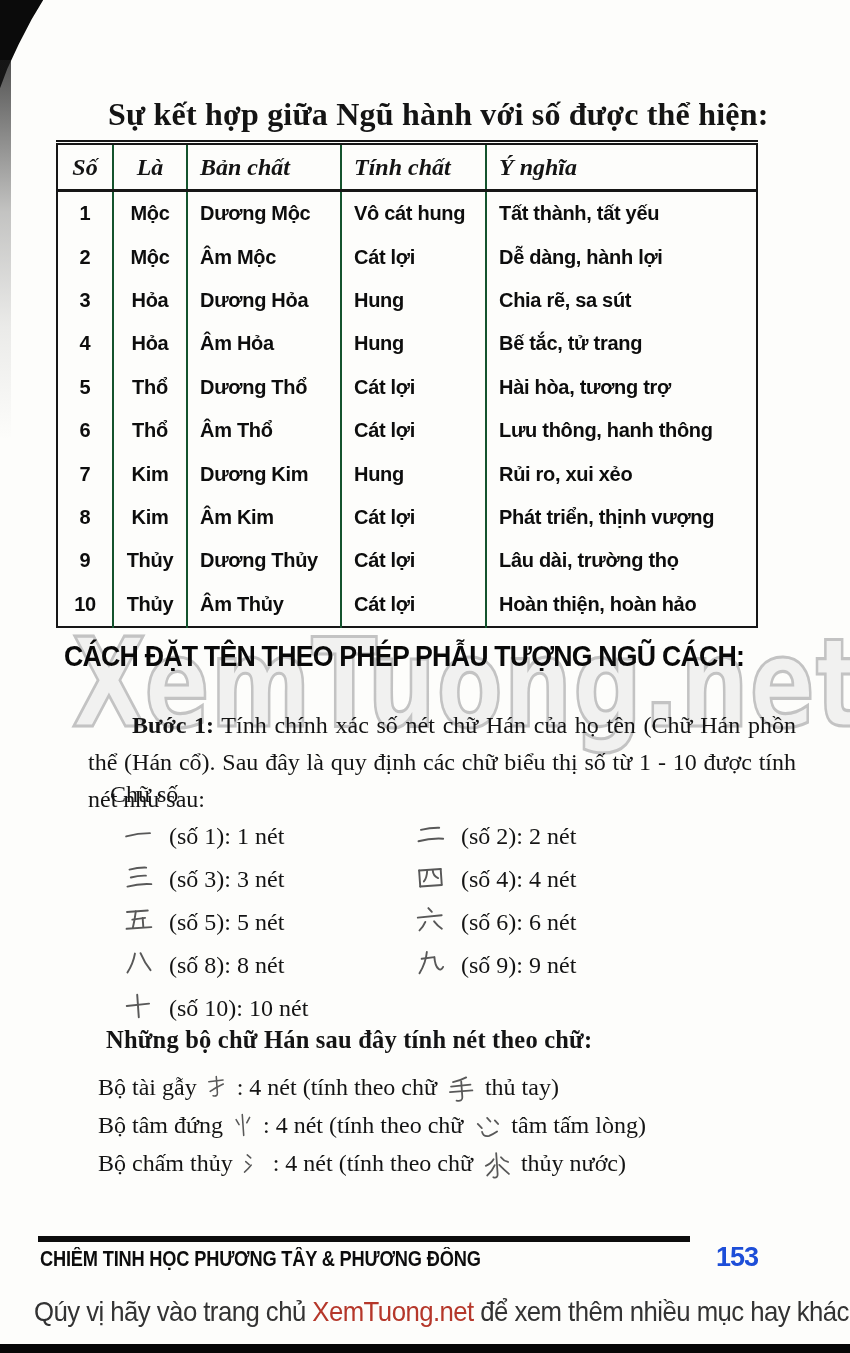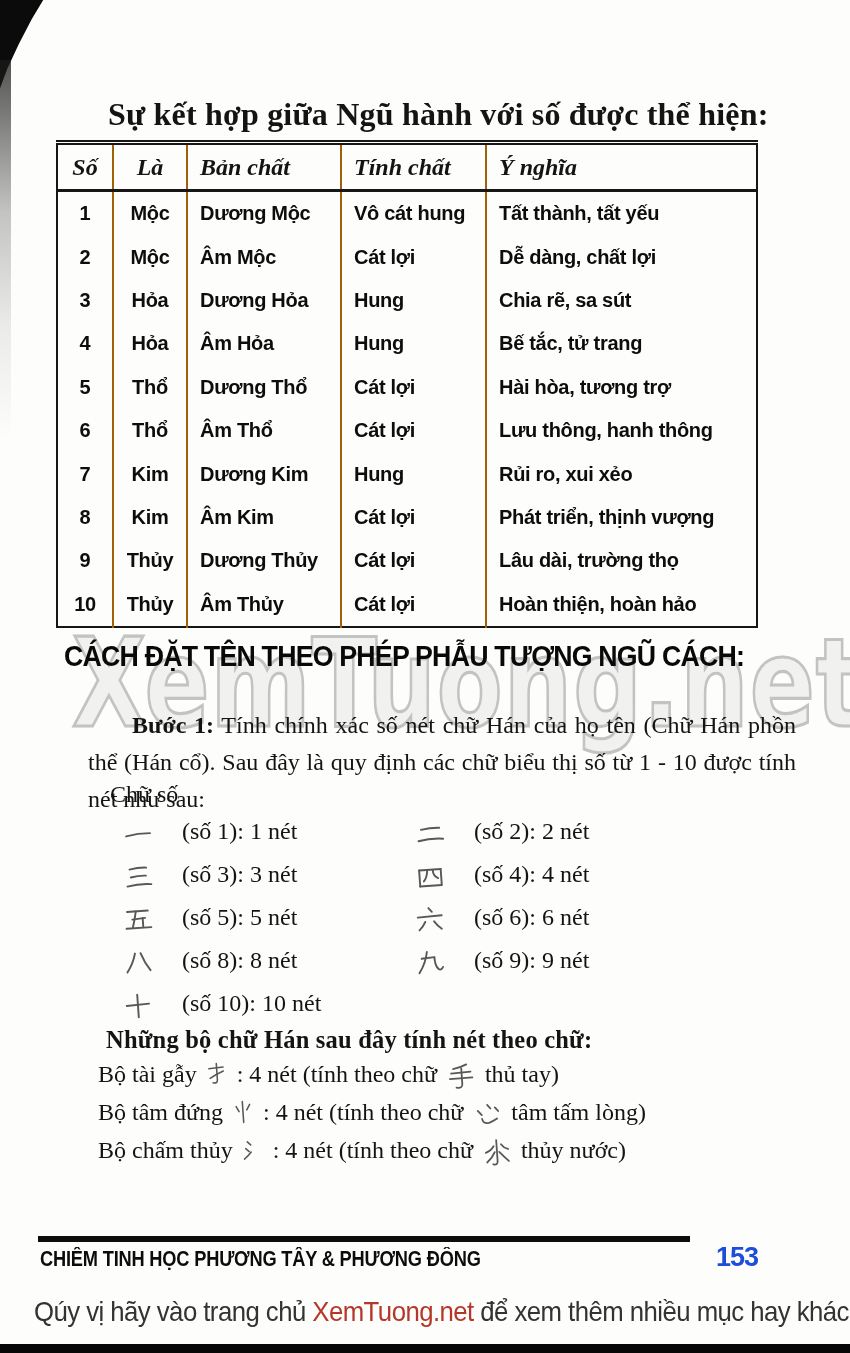--- a/index.html
+++ b/index.html
@@ -28,21 +28,21 @@
     border-top:5px double #161616;table-layout:fixed;
   }
   .elements-table col.c0{width:56px}.elements-table col.c1{width:74px}
   .elements-table col.c2{width:154px}.elements-table col.c3{width:145px}
   .elements-table col.c4{width:271px}
   .elements-table th{
     height:44px;border-bottom:3px solid #161616;font-style:italic;font-weight:700;
     font-size:24px;font-family:"Liberation Serif",serif;text-align:left;padding:0 9px 0 12px;
   }
   .elements-table th.col0,.elements-table th.col1{text-align:center;padding:0;}
-  .elements-table th+th,.elements-table td+td{border-left:2px solid #a16207;}
+  .elements-table th+th,.elements-table td+td{border-left:2px solid #14532d;}
   .elements-table td{
     height:43.4px;font-family:"Liberation Sans",sans-serif;font-weight:700;font-size:20px;
     letter-spacing:-.3px;padding:0 0 0 12px;vertical-align:middle;color:#0d0d0d;
   }
   .elements-table td.col0,.elements-table td.col1{text-align:center;padding:0;}
   
   .watermark{
     position:absolute;left:72px;top:612px;z-index:1;
     font-family:"DejaVu Sans",sans-serif;font-weight:700;font-size:96px;letter-spacing:1px;
     color:rgba(234,234,234,.6);-webkit-text-stroke:2.5px #c3c3c3;transform:scaleY(1.28);transform-origin:left top;
@@ -60,27 +60,27 @@
     position:absolute;left:56px;top:683px;width:708px;font-size:24px;line-height:37px;
     text-align:justify;text-indent:44px;margin-left:32px;
   }
   .step-para .bold{font-weight:700;}
   .chu-so{position:absolute;left:110px;top:781px;font-size:24px;}
   
   .numerals-grid{
     position:absolute;left:122px;top:812px;width:600px;display:grid;
     grid-template-columns:292px auto;grid-auto-rows:43px;align-items:center;
   }
-  .num-item{display:flex;align-items:flex-start;gap:28px;}
+  .num-item{display:flex;align-items:flex-end;gap:15px;}
   .num-label{font-size:24px;}
   .hanzi path{fill:none;stroke:#3c3c3c;stroke-width:2.4;stroke-linecap:round;stroke-linejoin:round;}
   .hanzi{transform:rotate(-4deg);opacity:.85;flex:none;}
   
   .radicals{position:absolute;left:98px;top:1026px;width:680px;}
-  .radicals-heading{font-size:24.5px;font-weight:700;margin:0 0 7px 8px;letter-spacing:.2px;}
+  .radicals-heading{font-size:24.5px;font-weight:700;margin:0 0 20px 8px;letter-spacing:.2px;}
   .radical-line{display:flex;align-items:flex-start;height:38px;font-size:24px;gap:9px;white-space:nowrap;}
   .radical-glyph{margin:0 -2px;}
   
   .footer-rule{position:absolute;left:38px;top:1236px;width:652px;height:6px;background:#0d0d0d;}
   .running-title{
     position:absolute;left:40px;top:1247px;font-family:"Liberation Sans",sans-serif;
     font-weight:700;font-size:19px;letter-spacing:-.2px;transform:scale(.96,1.12);transform-origin:left top;
     color:#0c0c0c;white-space:nowrap;
   }
   .page-number{
@@ -131,21 +131,21 @@
           <td class="col1">Mộc</td>
           <td class="col2">Dương Mộc</td>
           <td class="col3">Vô cát hung</td>
           <td class="col4">Tất thành, tất yếu</td>
         </tr>
         <tr>
           <td class="col0">2</td>
           <td class="col1">Mộc</td>
           <td class="col2">Âm Mộc</td>
           <td class="col3">Cát lợi</td>
-          <td class="col4">Dễ dàng, chất lợi</td>
+          <td class="col4">Dễ dàng, hành lợi</td>
         </tr>
         <tr>
           <td class="col0">3</td>
           <td class="col1">Hỏa</td>
           <td class="col2">Dương Hỏa</td>
           <td class="col3">Hung</td>
           <td class="col4">Chia rẽ, sa sút</td>
         </tr>
         <tr>
           <td class="col0">4</td>

